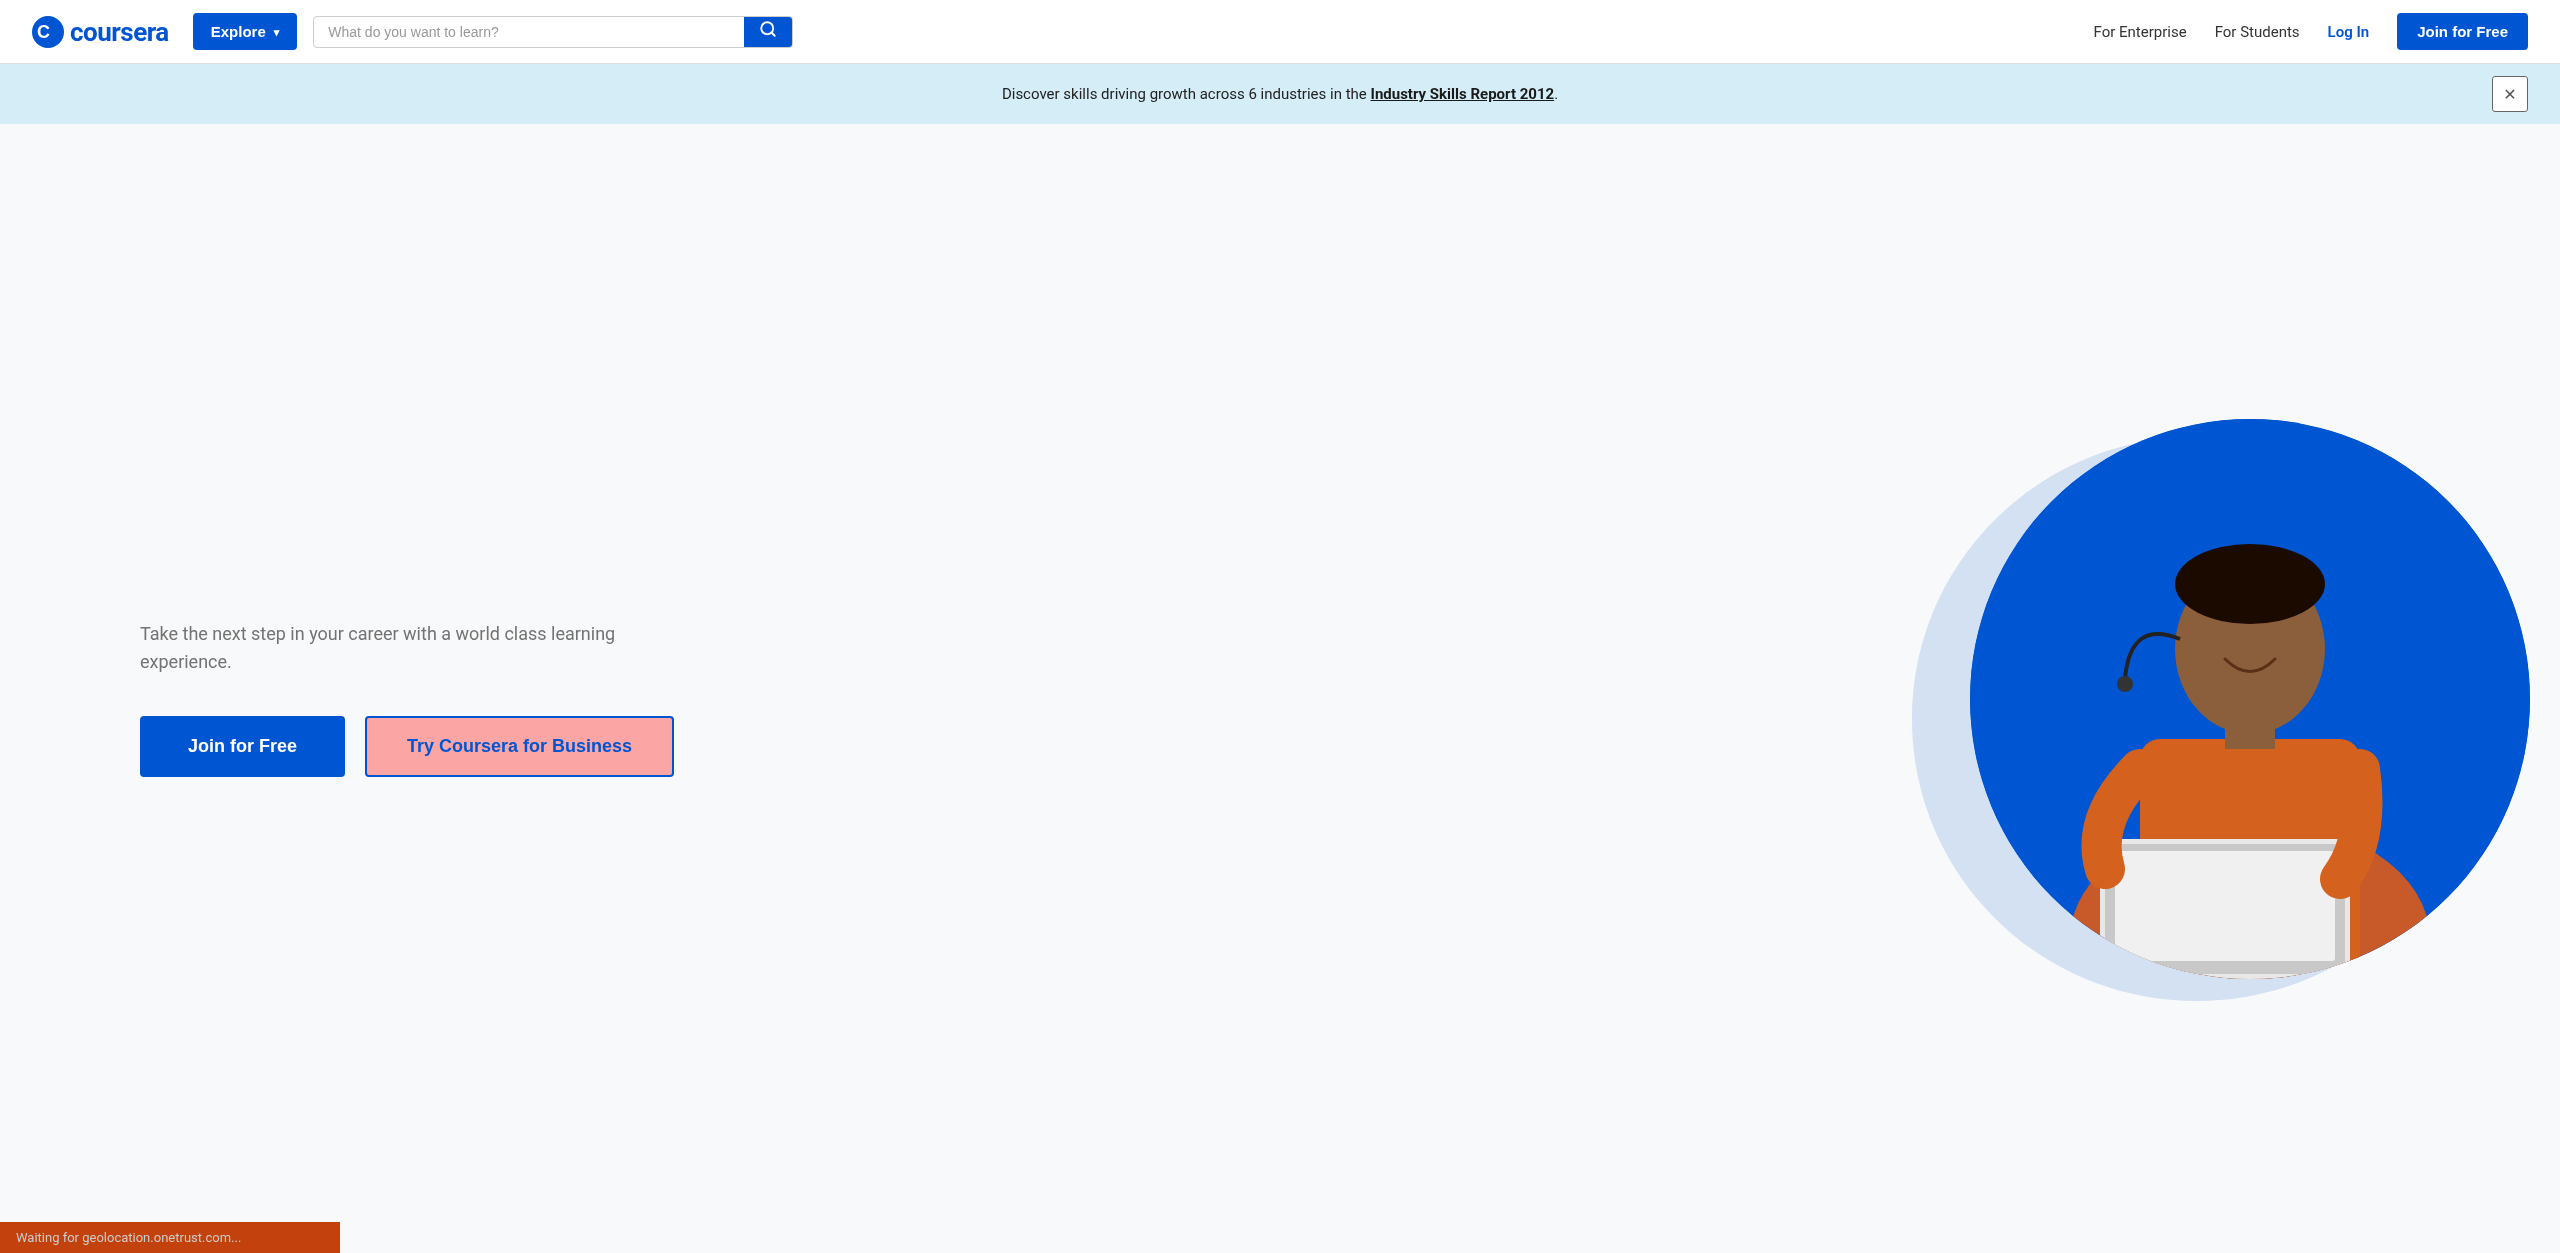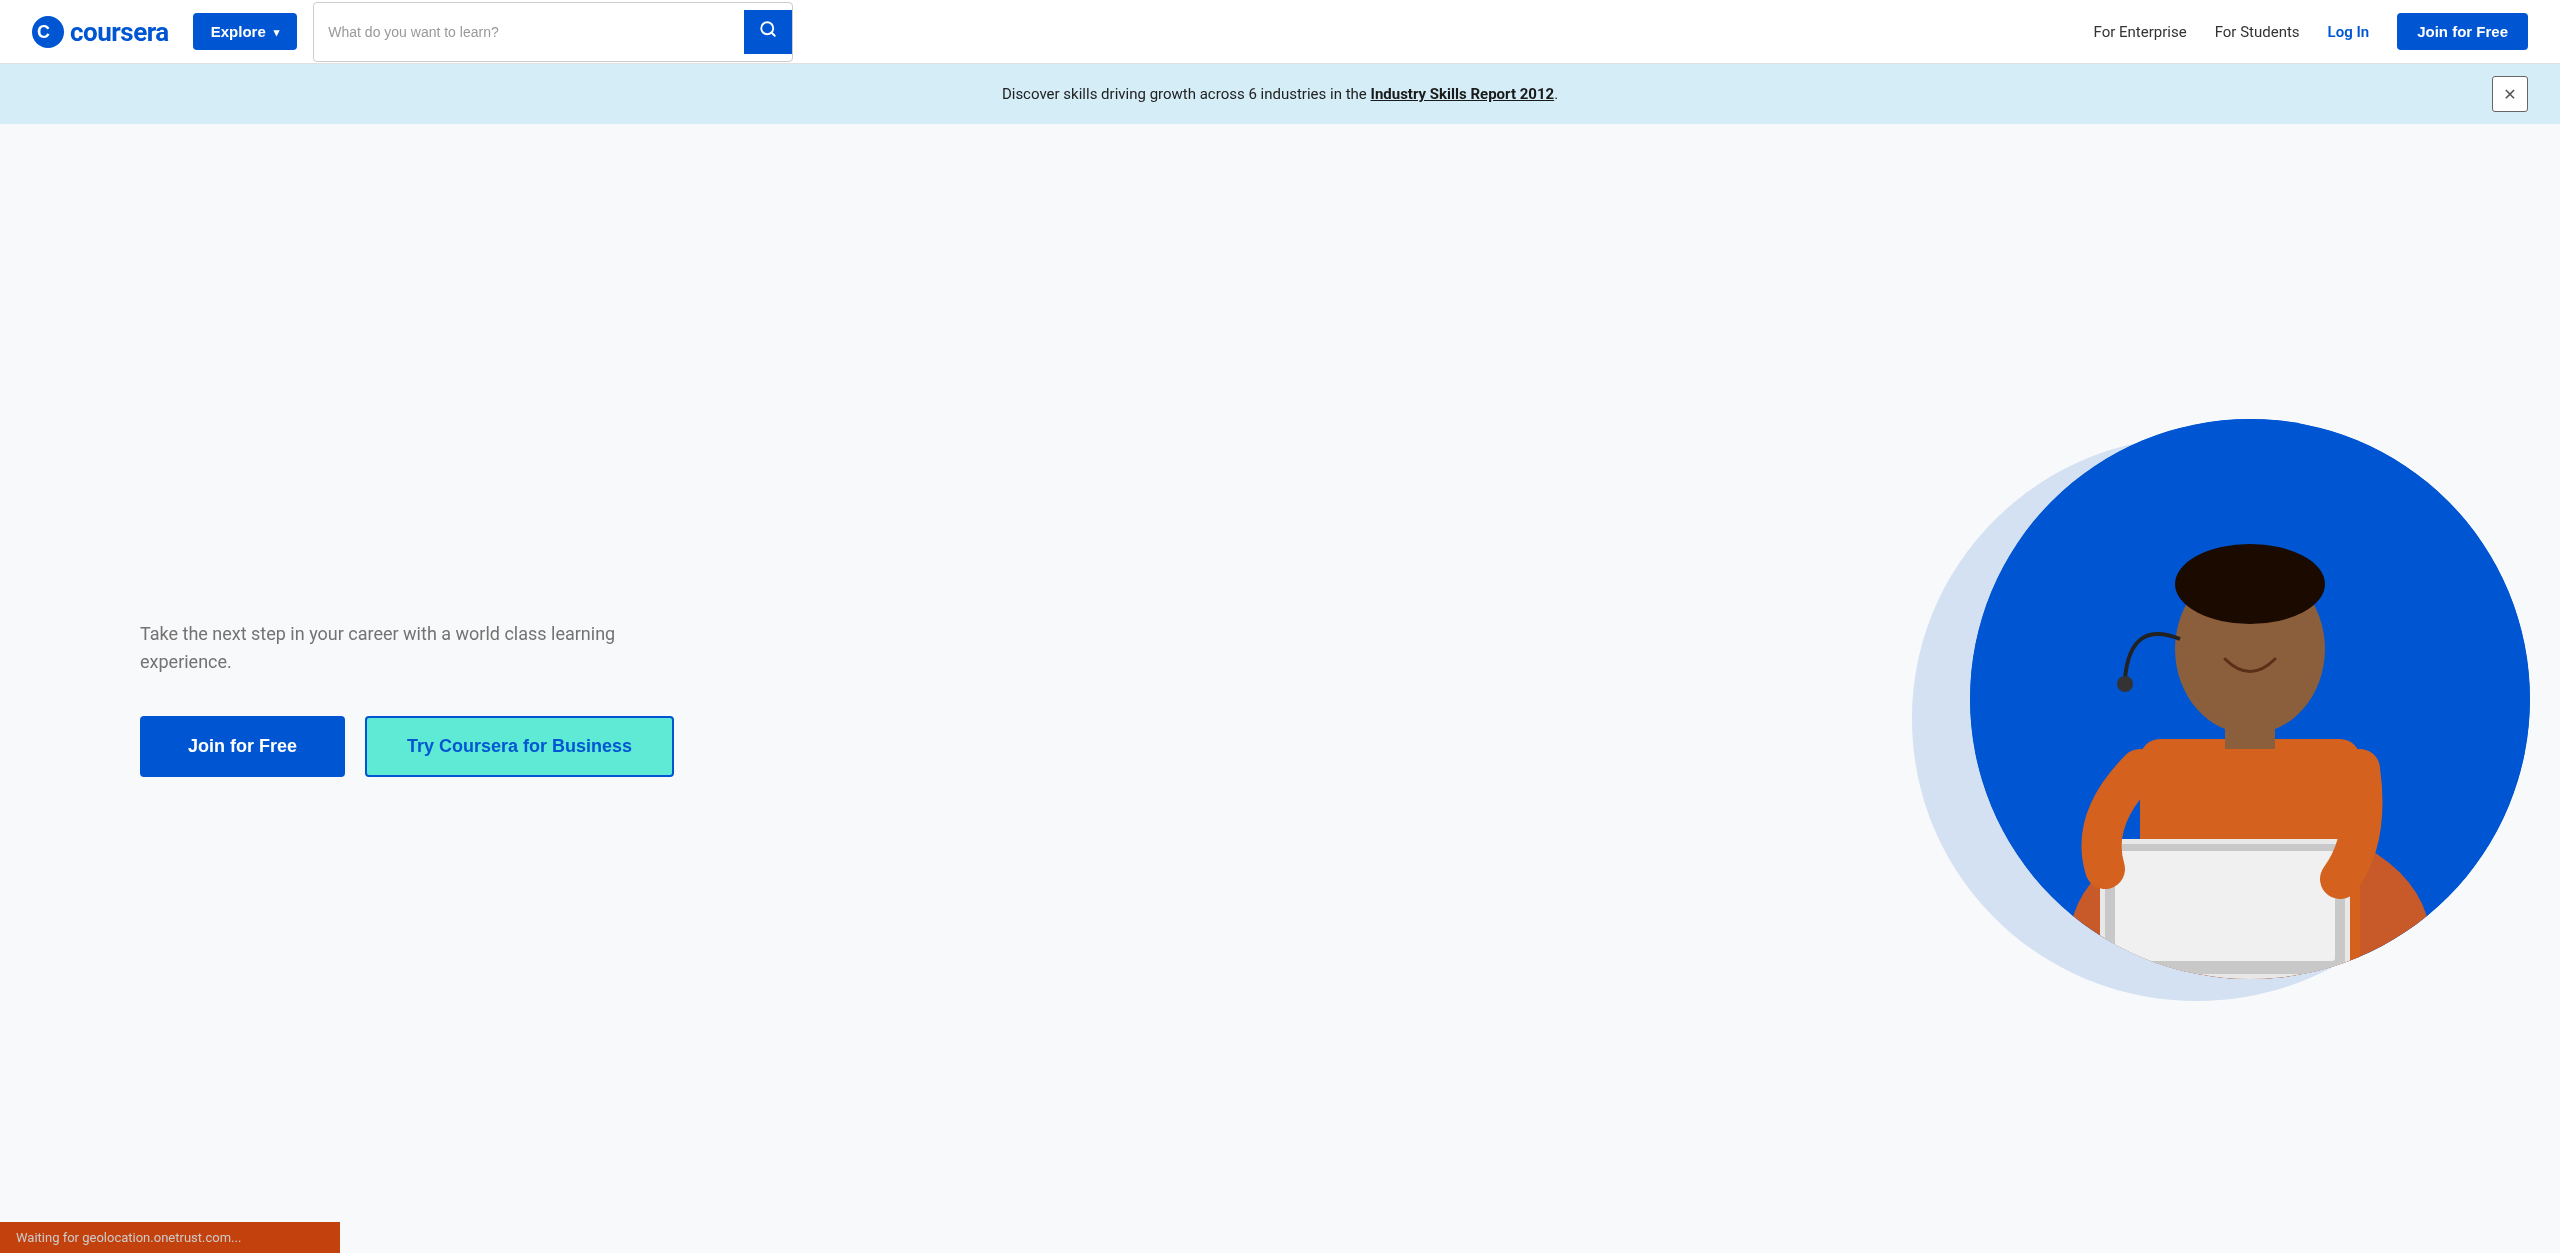--- a/index.html
+++ b/index.html
@@ -61,21 +61,21 @@
     }
 
     .search-bar {
       flex: 1;
       max-width: 480px;
       display: flex;
       align-items: center;
       border: 1.5px solid #ccc;
       border-radius: 4px;
       overflow: hidden;
-      height: 60px;
+      height: 32px;
     }
 
     .search-bar input {
       flex: 1;
       border: none;
       outline: none;
       padding: 0 14px;
       font-size: 14px;
       color: #333;
       background: #fff;
@@ -221,21 +221,21 @@
       border: none;
       border-radius: 4px;
       padding: 20px 48px;
       font-size: 18px;
       font-weight: 700;
       cursor: pointer;
       white-space: nowrap;
     }
 
     .btn-business {
-      background: #5eead4;
+      background: #fca5a5;
       color: #0056d2;
       border: 2px solid #0056d2;
       border-radius: 4px;
       padding: 18px 40px;
       font-size: 18px;
       font-weight: 700;
       cursor: pointer;
       white-space: nowrap;
     }
 

